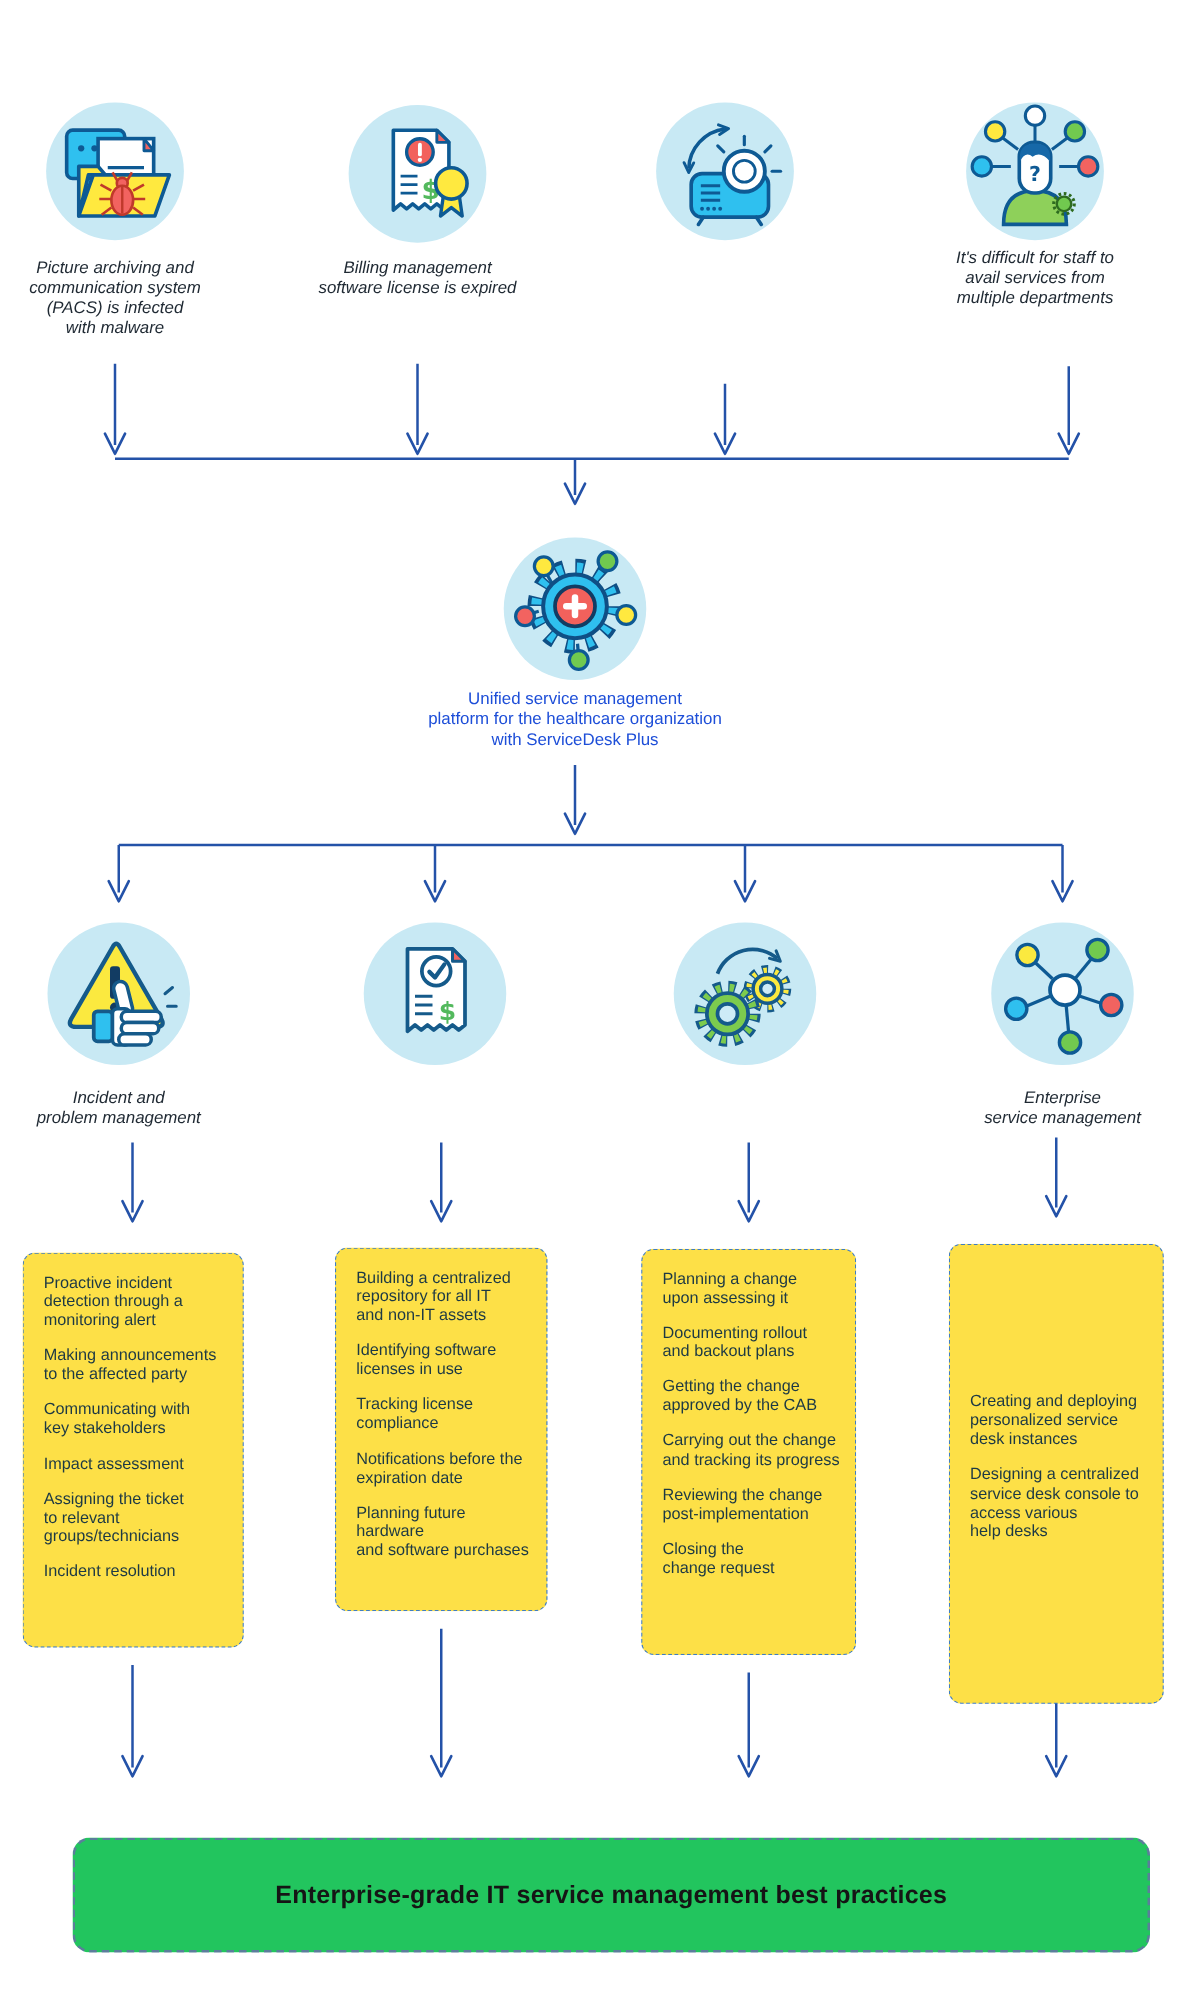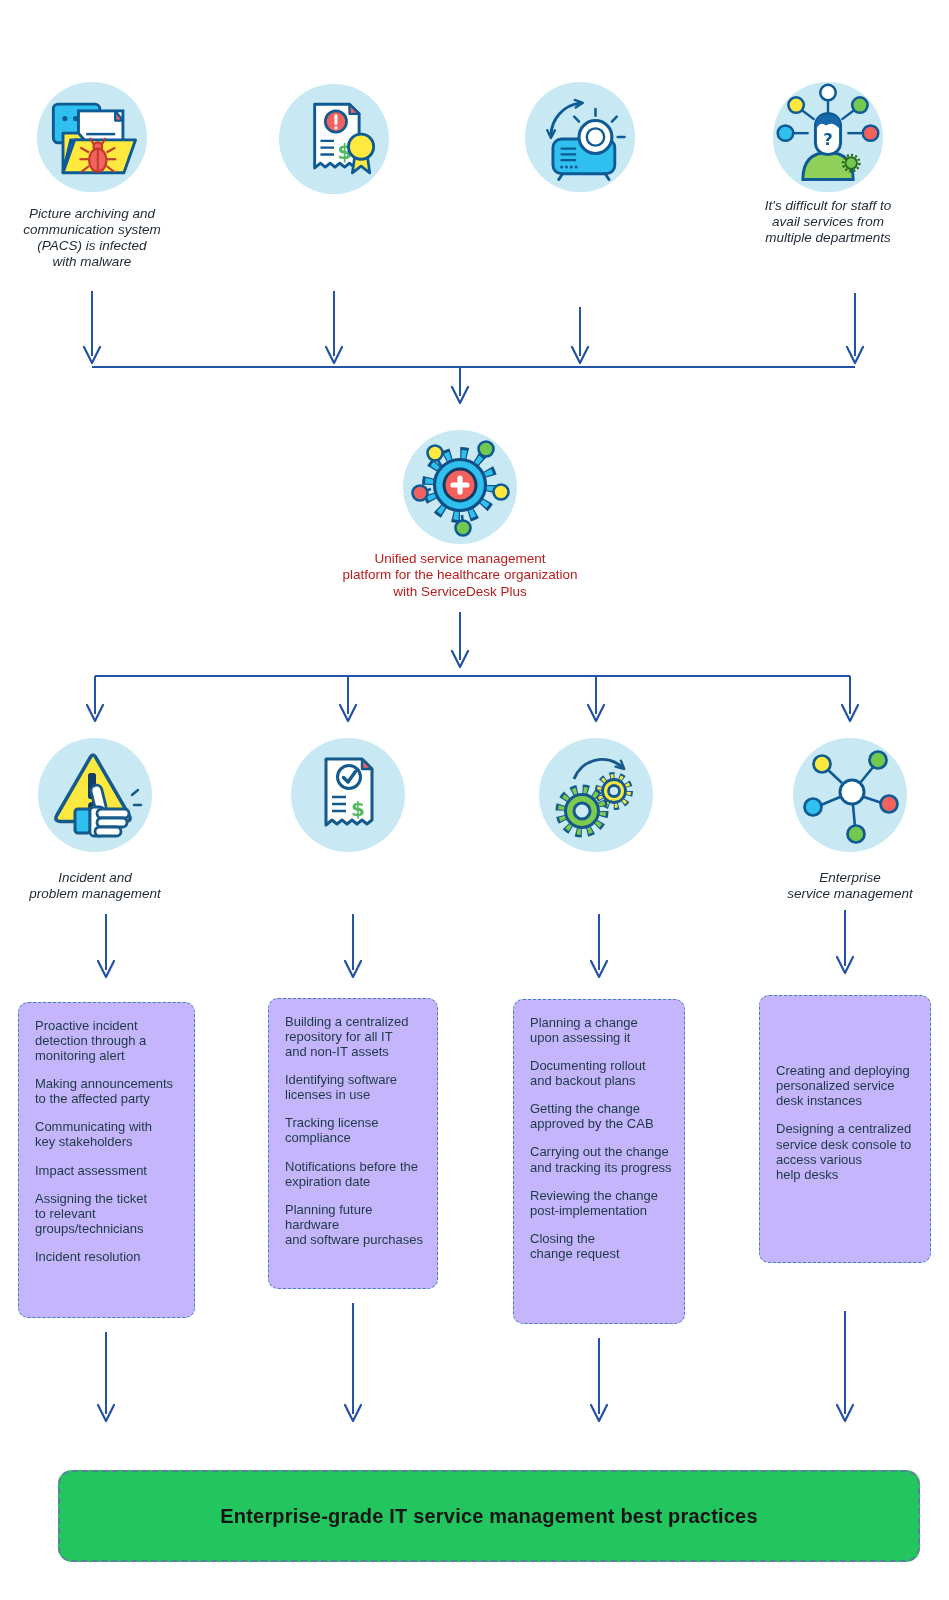--- a/index.html
+++ b/index.html
@@ -3,22 +3,22 @@
 <meta charset="utf-8">
 <style>
   html,body{margin:0;padding:0;background:#ffffff;}
   .canvas{position:relative;width:949px;height:1600px;background:#ffffff;overflow:hidden;
           font-family:"Liberation Sans",sans-serif;}
   .connectors{position:absolute;left:0;top:0;}
   .icon{position:absolute;}
   .cap{position:absolute;text-align:center;white-space:pre-line;font-size:13.5px;
        line-height:1.18;color:#1f2933;font-weight:500;font-style:italic;}
   .hublabel{position:absolute;text-align:center;white-space:pre-line;font-size:13.5px;
-       line-height:1.22;color:#b91c1c;font-weight:500;}
-  .panel{position:absolute;background:#c4b5fd;border:1.6px dashed #3f7dc3;border-radius:10px;
+       line-height:1.22;color:#1d4ed8;font-weight:500;}
+  .panel{position:absolute;background:#fde047;border:1.6px dashed #3f7dc3;border-radius:10px;
          box-sizing:border-box;padding:15px 8px 0 16px;}
   .panel p{margin:0 0 13px;font-size:13px;line-height:1.16;color:#1d3944;white-space:pre-line;font-weight:500;}
   .panel.center{display:flex;flex-direction:column;justify-content:center;padding-top:0;}
   .footer-box{position:absolute;display:flex;align-items:center;justify-content:center;
          background:#22c55e;border:2px dashed #5b7e9b;border-radius:14px;box-sizing:border-box;}
   .footer-box span{font-size:20px;font-weight:700;color:#151515;letter-spacing:.2px;}
 </style>
 </head>
 <body>
 
@@ -138,20 +138,22 @@
     <path d="M47.5 52 Q46 37 60 37 Q74 37 72.5 52 Q65 43 58 48 Q52 43 47.5 52 Z" fill="#1668a8"></path>
     <text x="60" y="68" font-size="17" font-weight="bold" fill="#0e5a94" text-anchor="middle" font-family="DejaVu Sans, sans-serif">?</text>
     <circle cx="84" cy="87" r="8.5" fill="none" stroke="#2e6b1f" stroke-width="2.6" stroke-dasharray="2.2 2.2"></circle>
     <circle cx="84" cy="87" r="6" fill="#71c94f" stroke="#2e6b1f" stroke-width="2"></circle>
   </svg>
 
   <div class="cap" style="left:0px;top:206px;width:184px">Picture archiving and
 communication system
 (PACS) is infected
 with malware</div>
+  <div class="cap" style="left:234px;top:206px;width:200px">Billing management
+software license is expired</div>
   <div class="cap" style="left:728px;top:198px;width:200px">It's difficult for staff to
 avail services from
 multiple departments</div>
 
   <svg class="icon" style="left:400px;top:427px" width="120" height="120" viewBox="0 0 120 120">
     <circle cx="60" cy="60" r="57" fill="#c8e9f4"></circle>
     <g stroke="#0e5a94" stroke-width="2.6" fill="none">
       <path d="M44 44 L35 28"></path>
         <path d="M76 42 L85 24"></path>
         <path d="M31 62 L21 65"></path>
@@ -276,21 +278,21 @@
     <p>Getting the change
 approved by the CAB</p>
     <p>Carrying out the change
 and tracking its progress</p>
     <p>Reviewing the change
 post-implementation</p>
     <p>Closing the
 change request</p>
   </div>
 
-  <div class="panel center" style="left:759px;top:995px;width:172px;height:268px">
+  <div class="panel center" style="left:759px;top:995px;width:172px;height:368px">
     <p>Creating and deploying
 personalized service
 desk instances</p>
     <p>Designing a centralized
 service desk console to
 access various
 help desks</p>
   </div>
 
   <div class="footer-box" style="left:58px;top:1470px;width:862px;height:92px">

